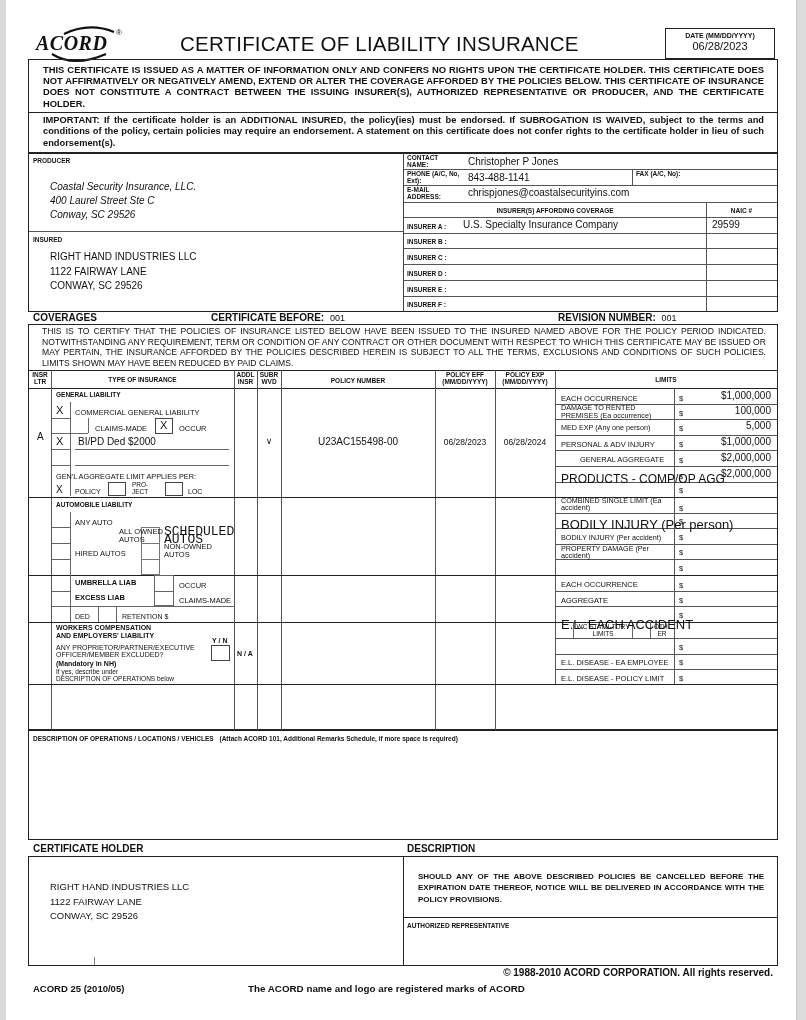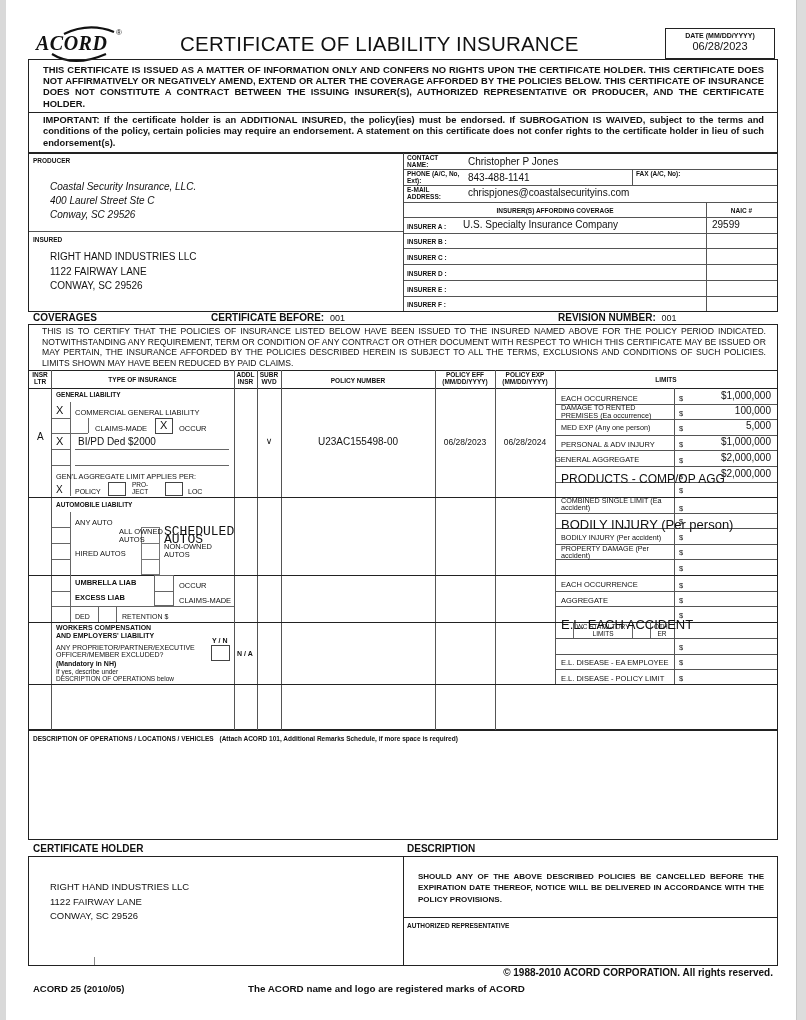--- a/index.html
+++ b/index.html
@@ -172,21 +172,21 @@
   <div class="hl" style="left:556px;top:419px;width:221px;"></div>
   <div class="hl" style="left:556px;top:435px;width:221px;"></div>
   <div class="hl" style="left:556px;top:450px;width:221px;"></div>
   <div class="hl" style="left:556px;top:466px;width:221px;"></div>
   <div class="hl" style="left:556px;top:482px;width:221px;"></div>
 
   <div class="abs" style="left:561px;top:394px;font-size:7.5px;">EACH OCCURRENCE</div>
   <div class="abs" style="left:561px;top:404px;font-size:7.2px;line-height:7.6px;width:110px;">DAMAGE TO RENTED PREMISES (Ea occurrence)</div>
   <div class="abs" style="left:561px;top:423px;font-size:7.2px;">MED EXP (Any one person)</div>
   <div class="abs" style="left:561px;top:440px;font-size:7.5px;">PERSONAL &amp; ADV INJURY</div>
-  <div class="abs" style="left:555px;top:455px;font-size:7.5px;">GENERAL AGGREGATE</div>
+  <div class="abs" style="left:580px;top:455px;font-size:7.5px;">GENERAL AGGREGATE</div>
   <div class="abs" style="left:561px;top:472px;font-size:12px;">PRODUCTS - COMP/OP AGG</div>
 
   <div class="abs" style="left:679px;top:394px;font-size:7.5px;">$</div>
   <div class="abs" style="left:679px;top:409px;font-size:7.5px;">$</div>
   <div class="abs" style="left:679px;top:424px;font-size:7.5px;">$</div>
   <div class="abs" style="left:679px;top:440px;font-size:7.5px;">$</div>
   <div class="abs" style="left:679px;top:456px;font-size:7.5px;">$</div>
   <div class="abs" style="left:679px;top:472px;font-size:7.5px;">$</div>
   <div class="abs" style="left:679px;top:486px;font-size:7.5px;">$</div>
 

